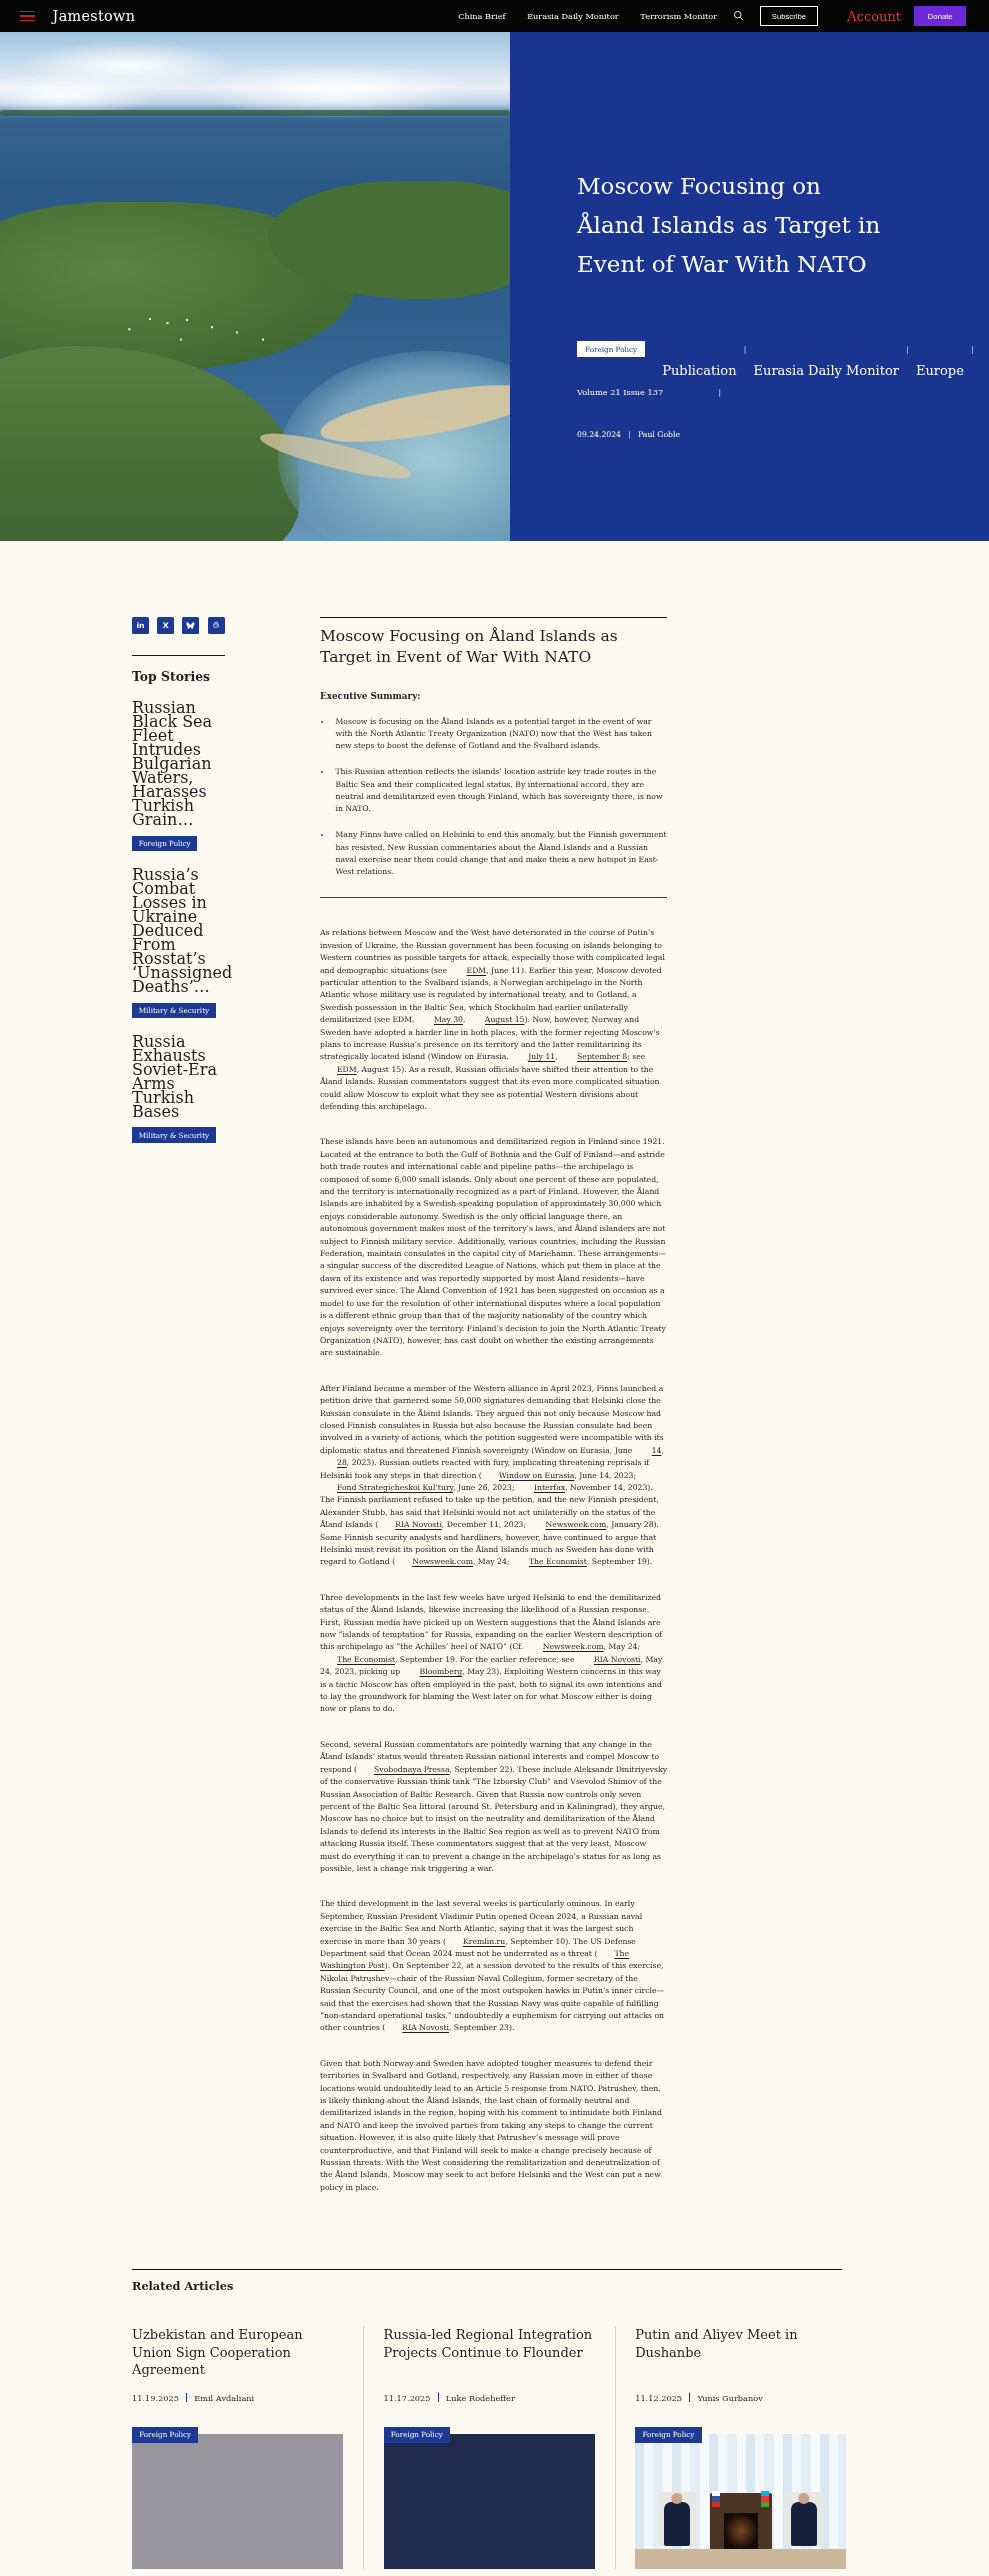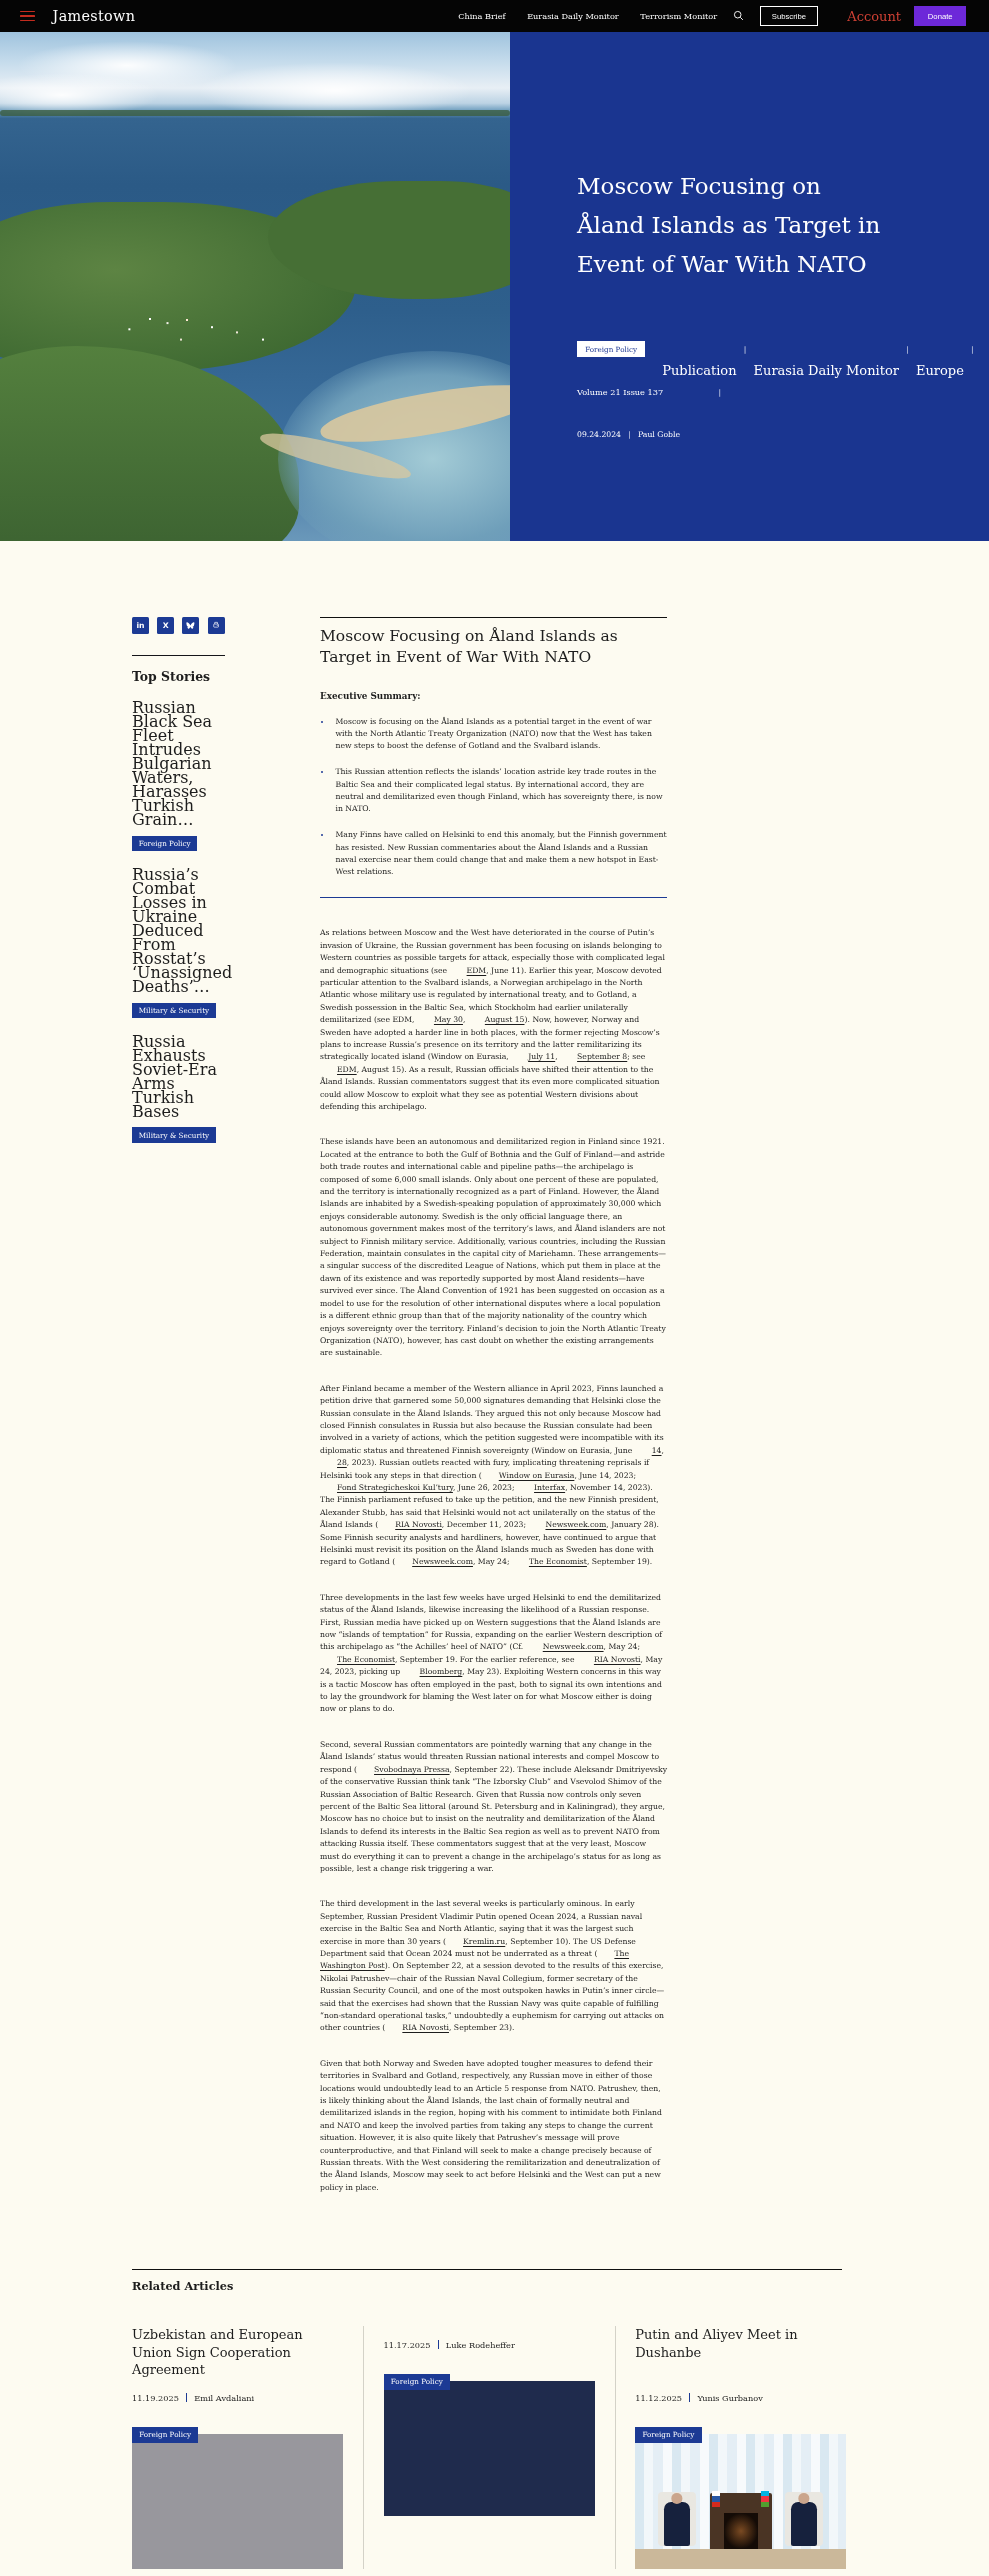--- a/index.html
+++ b/index.html
@@ -233,20 +233,21 @@
         <span class="vbar"></span>
         <a>Emil Avdaliani</a>
       </div>
       <div class="rel-media">
         <div class="rel-img img-gray"></div>
         <span class="rel-badge">Foreign Policy</span>
       </div>
     </div>
 
     <div class="rel-card">
+      <a class="rel-title">Russia-led Regional Integration Projects Continue to Flounder</a>
       <div class="rel-meta">
         <span>11.17.2025</span>
         <span class="vbar"></span>
         <a>Luke Rodeheffer</a>
       </div>
       <div class="rel-media">
         <div class="rel-img img-navy"></div>
         <span class="rel-badge">Foreign Policy</span>
       </div>
     </div>

